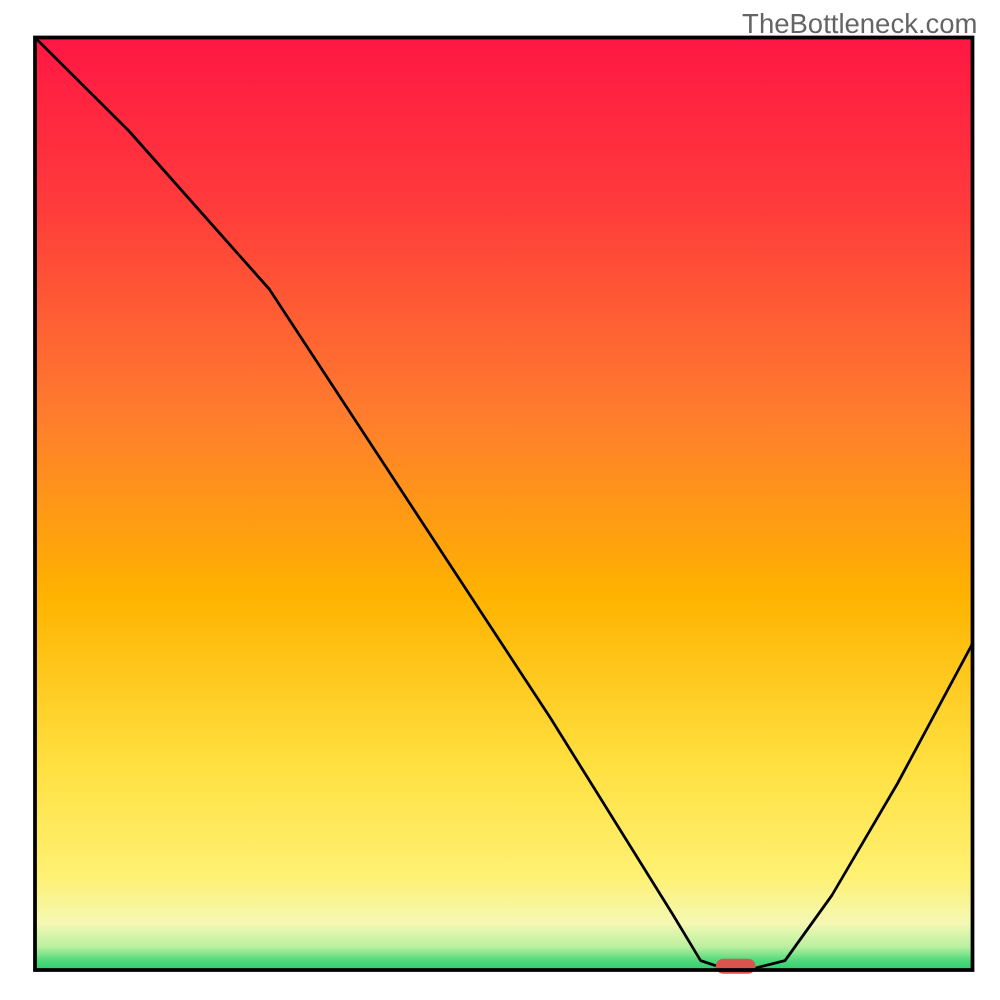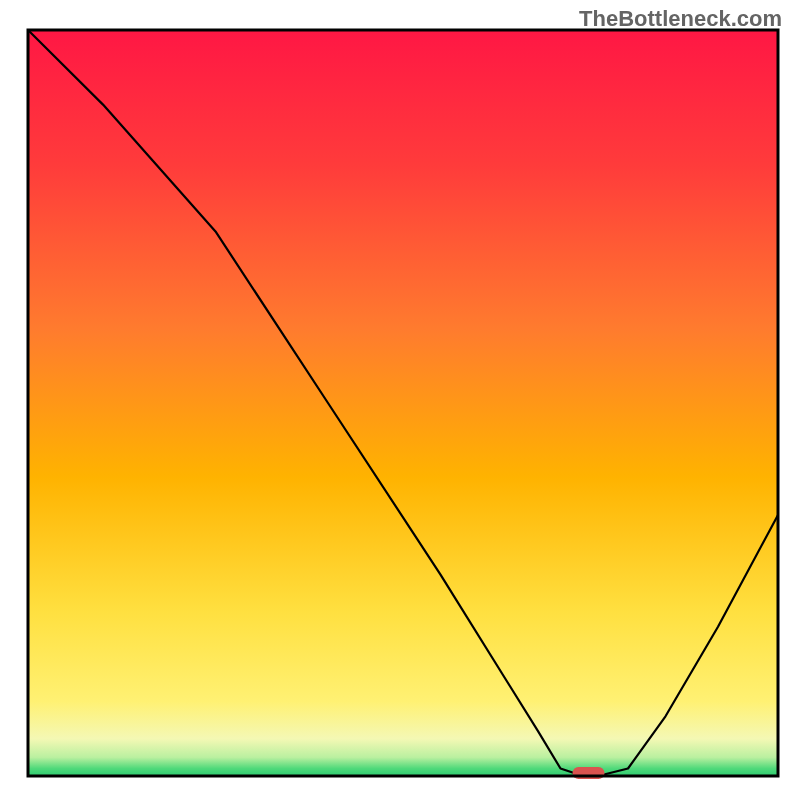--- a/index.html
+++ b/index.html
@@ -1,17 +1,17 @@
 <!DOCTYPE html>
 <html><head>
 <meta charset="utf-8">
 <style>
 body{margin:0;padding:0;background:#fff;width:800px;height:800px;position:relative;font-family:Arial,sans-serif}
 .chart-container{width:800px;height:800px;position:relative}
-.watermark{position:absolute;top:6px;right:18px;font-size:22px;color:#646464;font-weight:700}
+.watermark{position:absolute;top:6px;right:18px;font-size:22px;color:#646464;font-weight:400}
 svg{display:block}
 </style>
 </head>
 <body>
 
 <div class="chart-container">
   <div class="watermark">TheBottleneck.com</div>
   <svg id="chart-svg" width="800" height="800">
       <defs>
         <linearGradient id="bg-grad" x1="0" y1="0" x2="0" y2="1">

